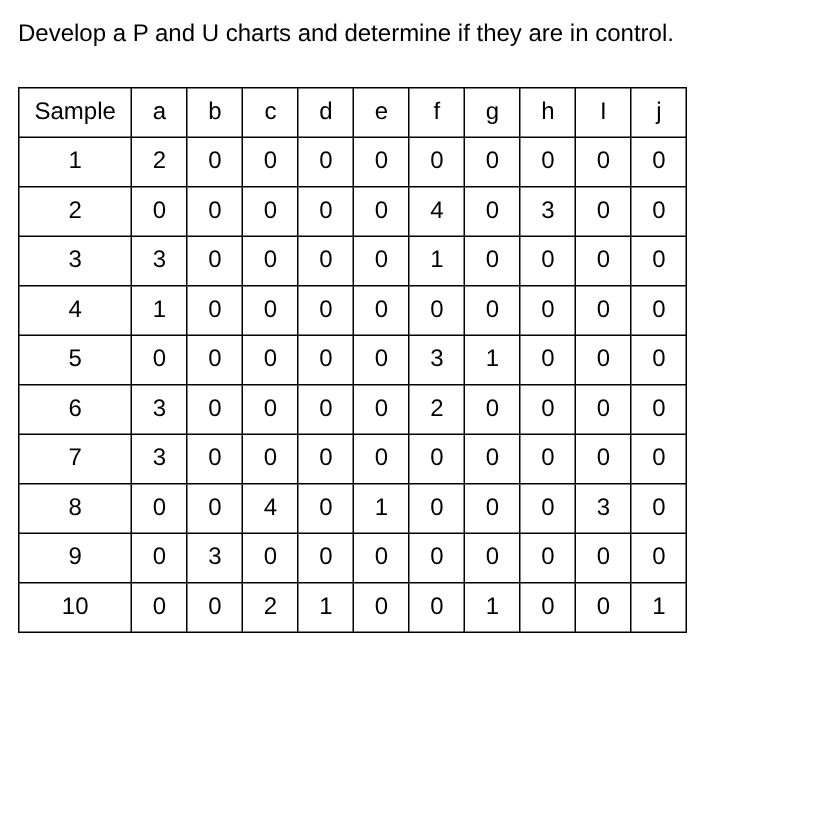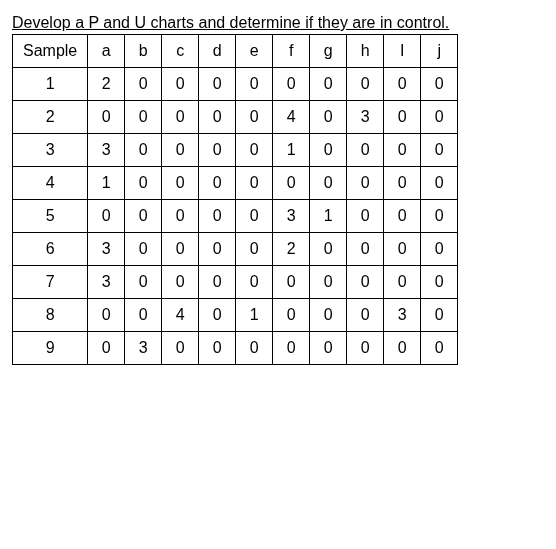--- a/index.html
+++ b/index.html
@@ -6,22 +6,22 @@
       font-family: Arial, sans-serif;
       font-size: 16px;
       background: #fff;
       color: #000;
       margin: 0;
       padding: 12px;
       width: 556px;
       box-sizing: border-box;
     }
     .prompt {
+      margin-bottom: 24px;
       line-height: 1.4;
-      text-decoration: underline;
     }
     table {
       border-collapse: collapse;
     }
     th, td {
       border: 1px solid #000;
       text-align: center;
       padding: 7px 9px;
       font-weight: normal;
       font-size: 16px;
@@ -171,14 +171,27 @@
         <td>3</td>
         <td>0</td>
         <td>0</td>
         <td>0</td>
         <td>0</td>
         <td>0</td>
         <td>0</td>
         <td>0</td>
         <td>0</td>
       </tr>
+      <tr>
+        <td class="sample-cell">10</td>
+        <td>0</td>
+        <td>0</td>
+        <td>2</td>
+        <td>1</td>
+        <td>0</td>
+        <td>0</td>
+        <td>1</td>
+        <td>0</td>
+        <td>0</td>
+        <td>1</td>
+      </tr>
     </tbody>
 </table>
 
 </body></html>

